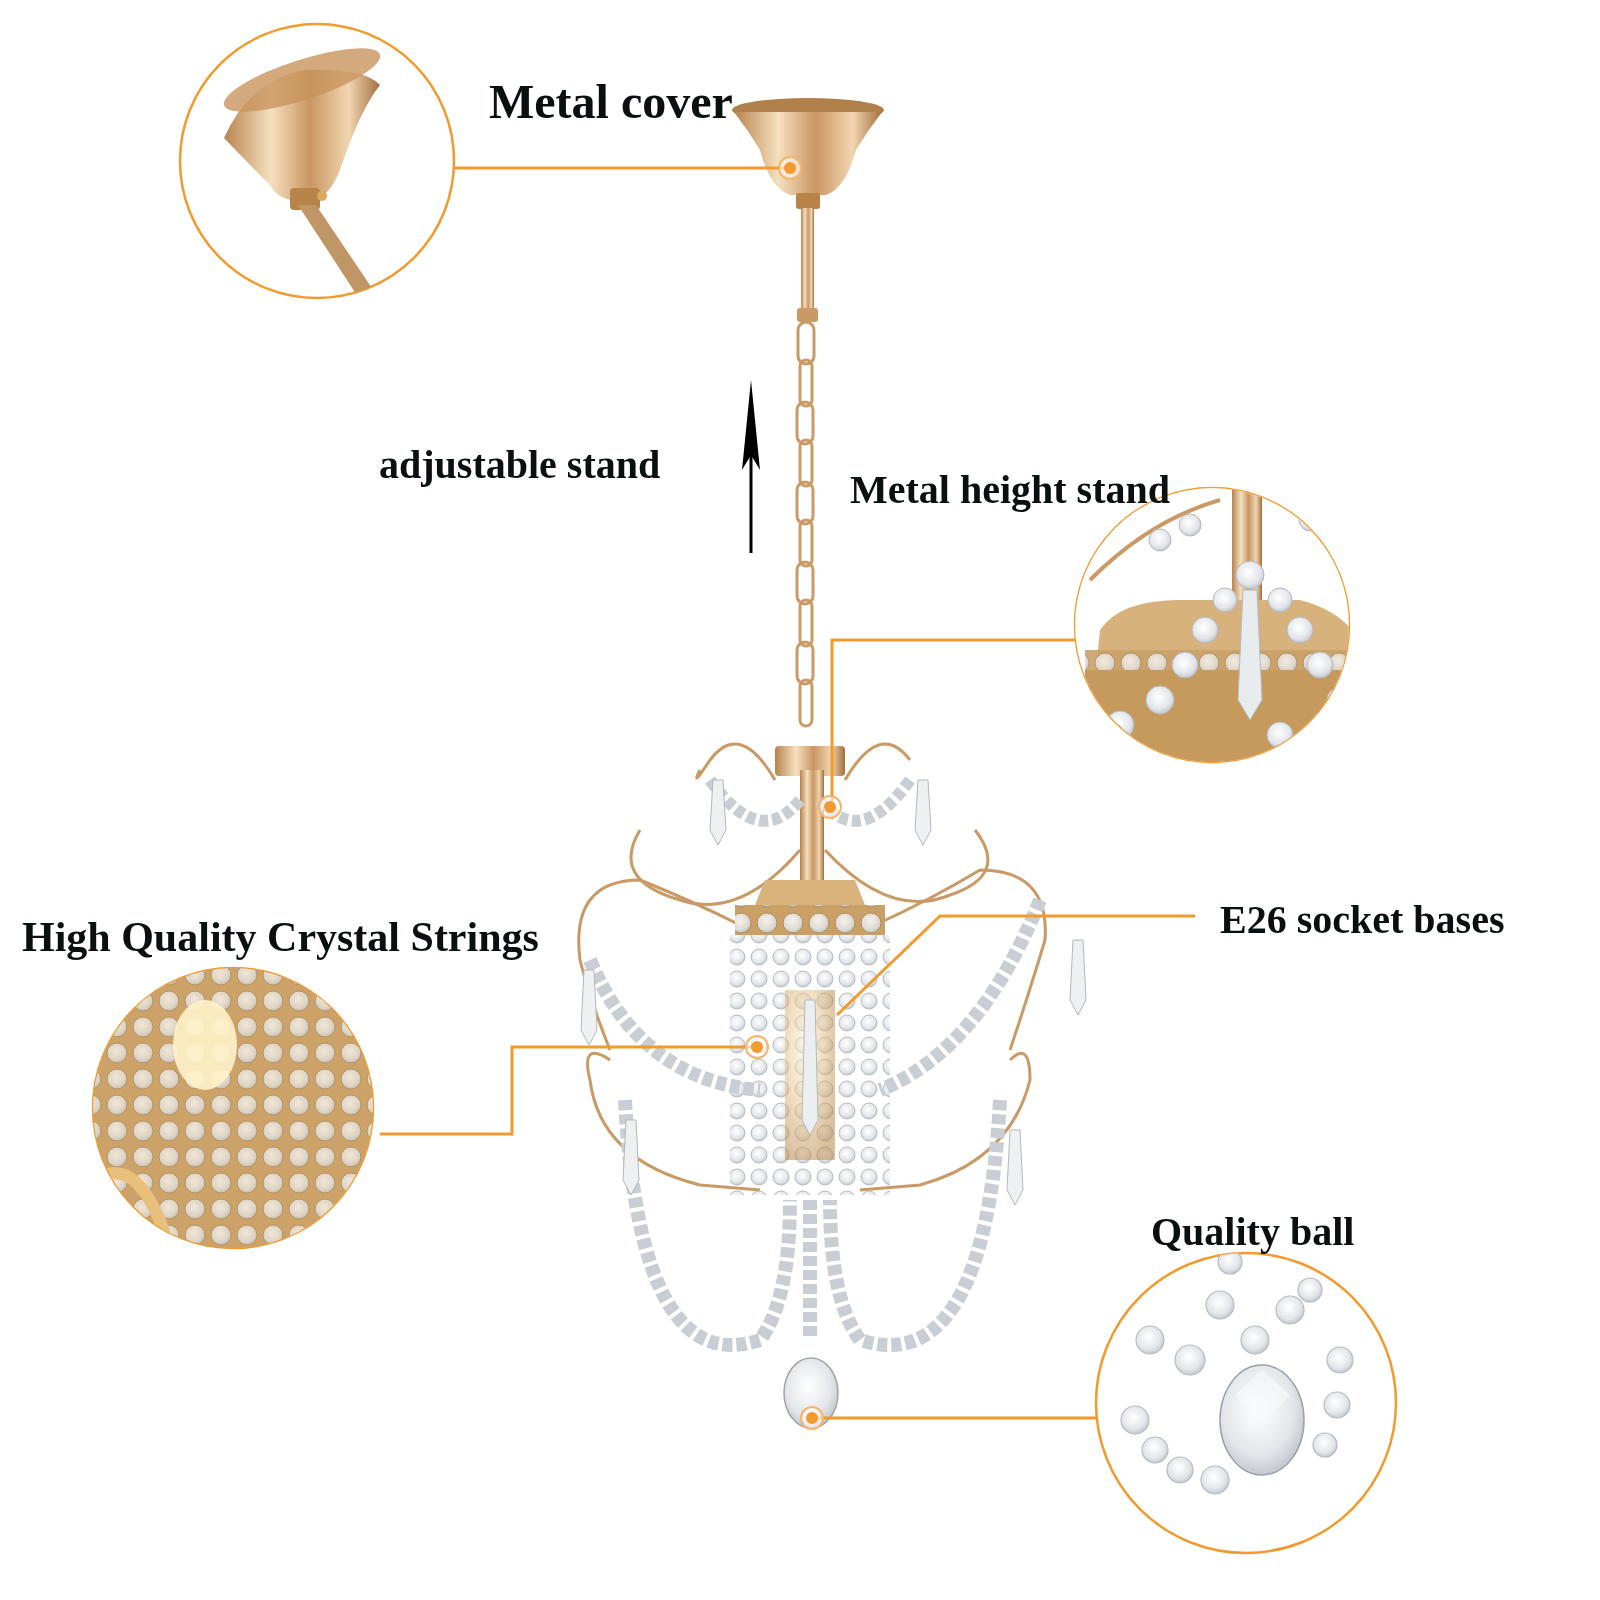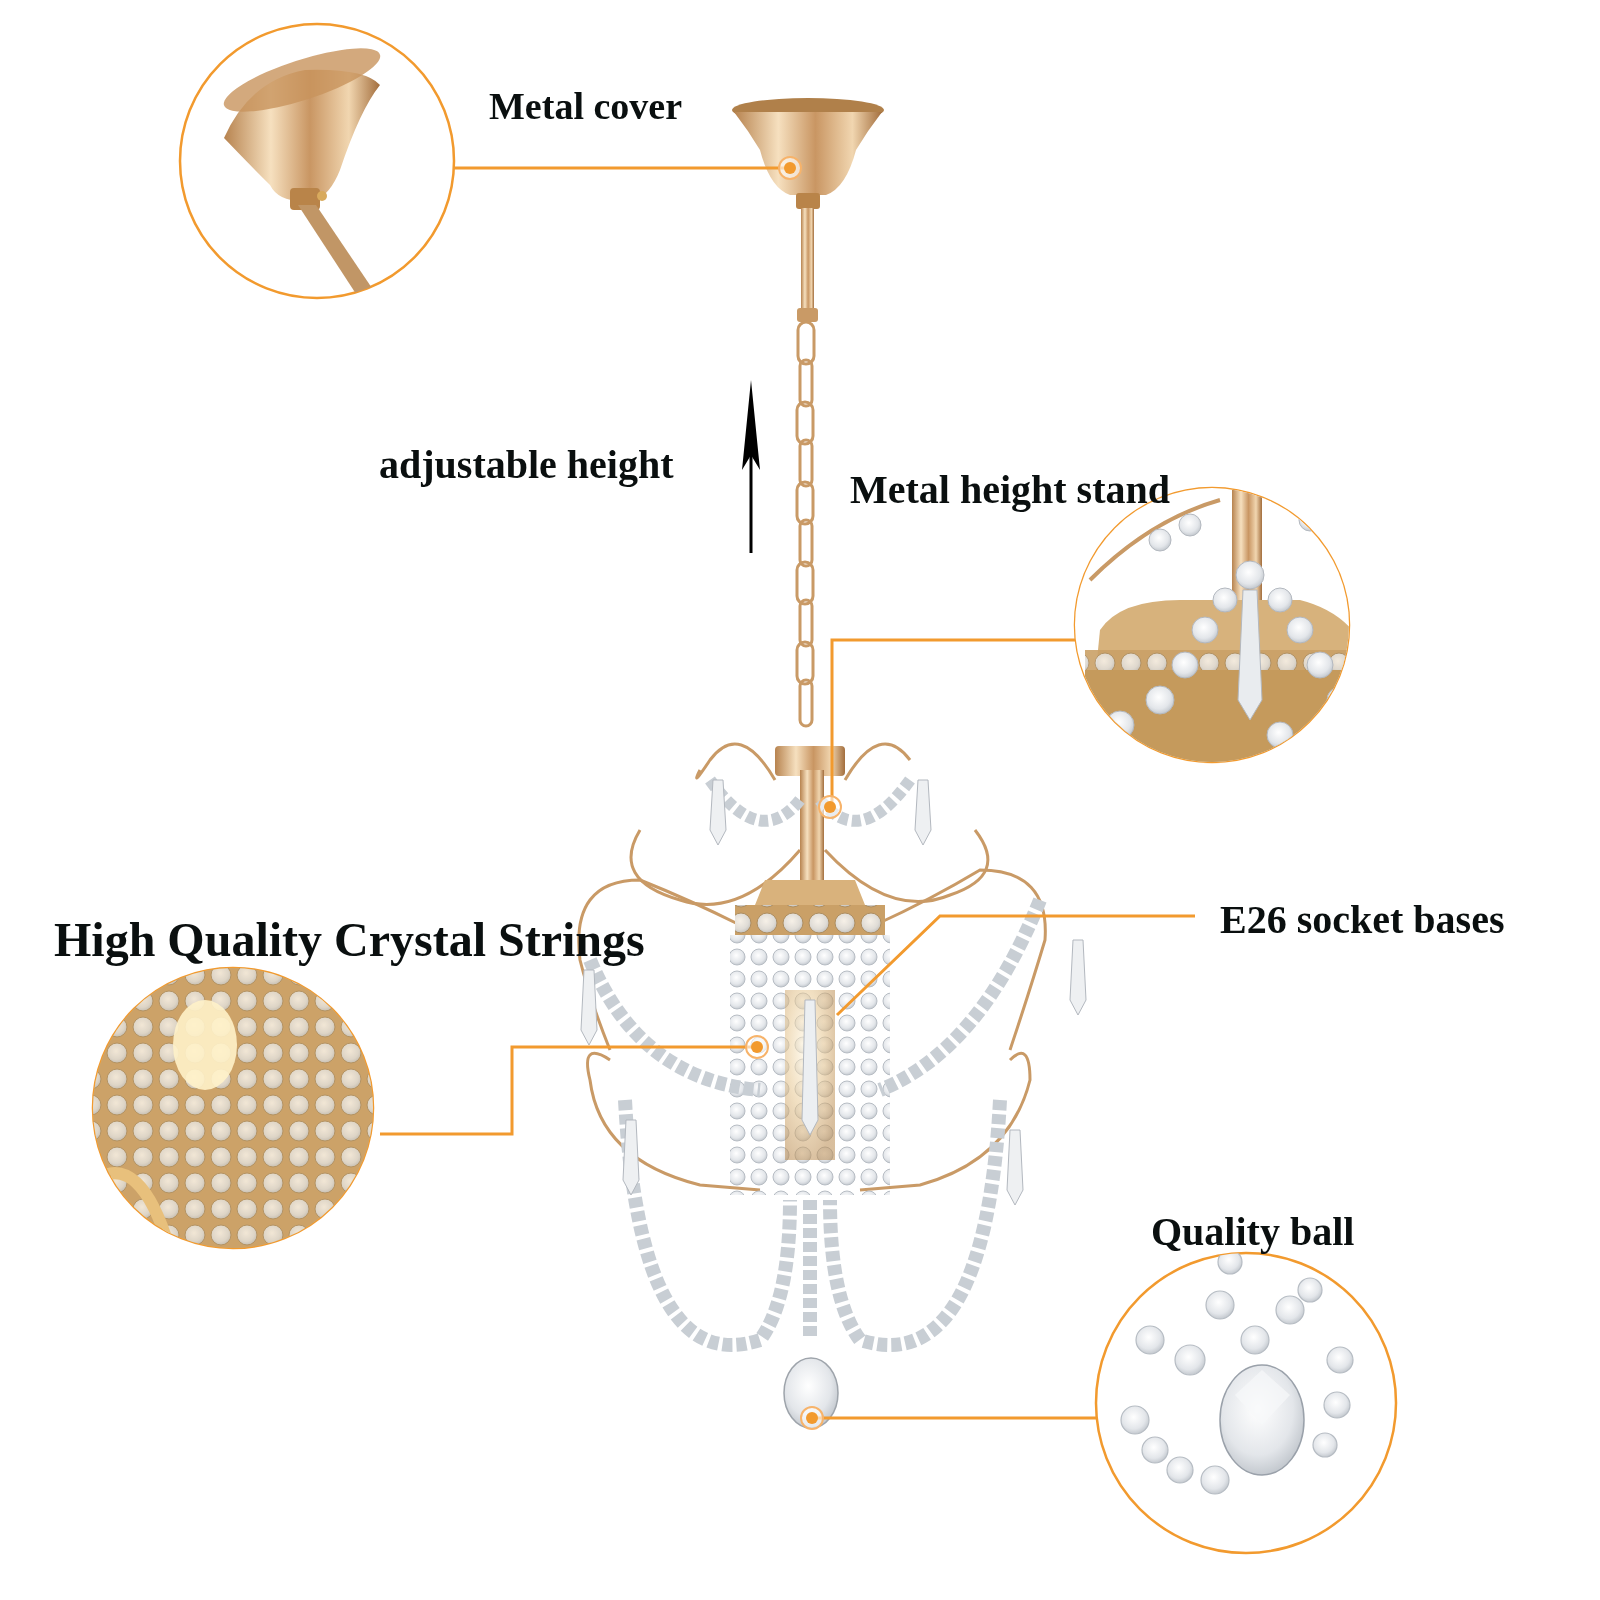--- a/index.html
+++ b/index.html
@@ -223,18 +223,18 @@
     <circle class="dot-ring" cx="812" cy="1418" r="11"></circle>
       <circle class="dot-core" cx="812" cy="1418" r="6"></circle>
   </g>
 
   <g>
     <line x1="751" y1="400" x2="751" y2="553" stroke="#000" stroke-width="3"></line>
     <polygon points="751,380 742,470 751,455 760,470" fill="#000"></polygon>
   </g>
 </svg>
 
-<div class="label" style="left:489px; top:87px; font-size:38px;">Metal cover</div>
-<div class="label" style="left:379px; top:445px; font-size:40px;">adjustable height</div>
+<div class="label" style="left:489px; top:78px; font-size:48px;">Metal cover</div>
+<div class="label" style="left:379px; top:445px; font-size:40px;">adjustable stand</div>
 <div class="label" style="left:850px; top:470px; font-size:40px;">Metal height stand</div>
-<div class="label" style="left:22px; top:916px; font-size:48px;margin-left:32px;">High Quality Crystal Strings</div>
+<div class="label" style="left:22px; top:916px; font-size:42px;">High Quality Crystal Strings</div>
 <div class="label" style="left:1200px; top:900px; font-size:40px;margin-left:20px;">E26 socket bases</div>
 <div class="label" style="left:1151px; top:1212px; font-size:40px;">Quality ball</div>
 
 </body></html>

